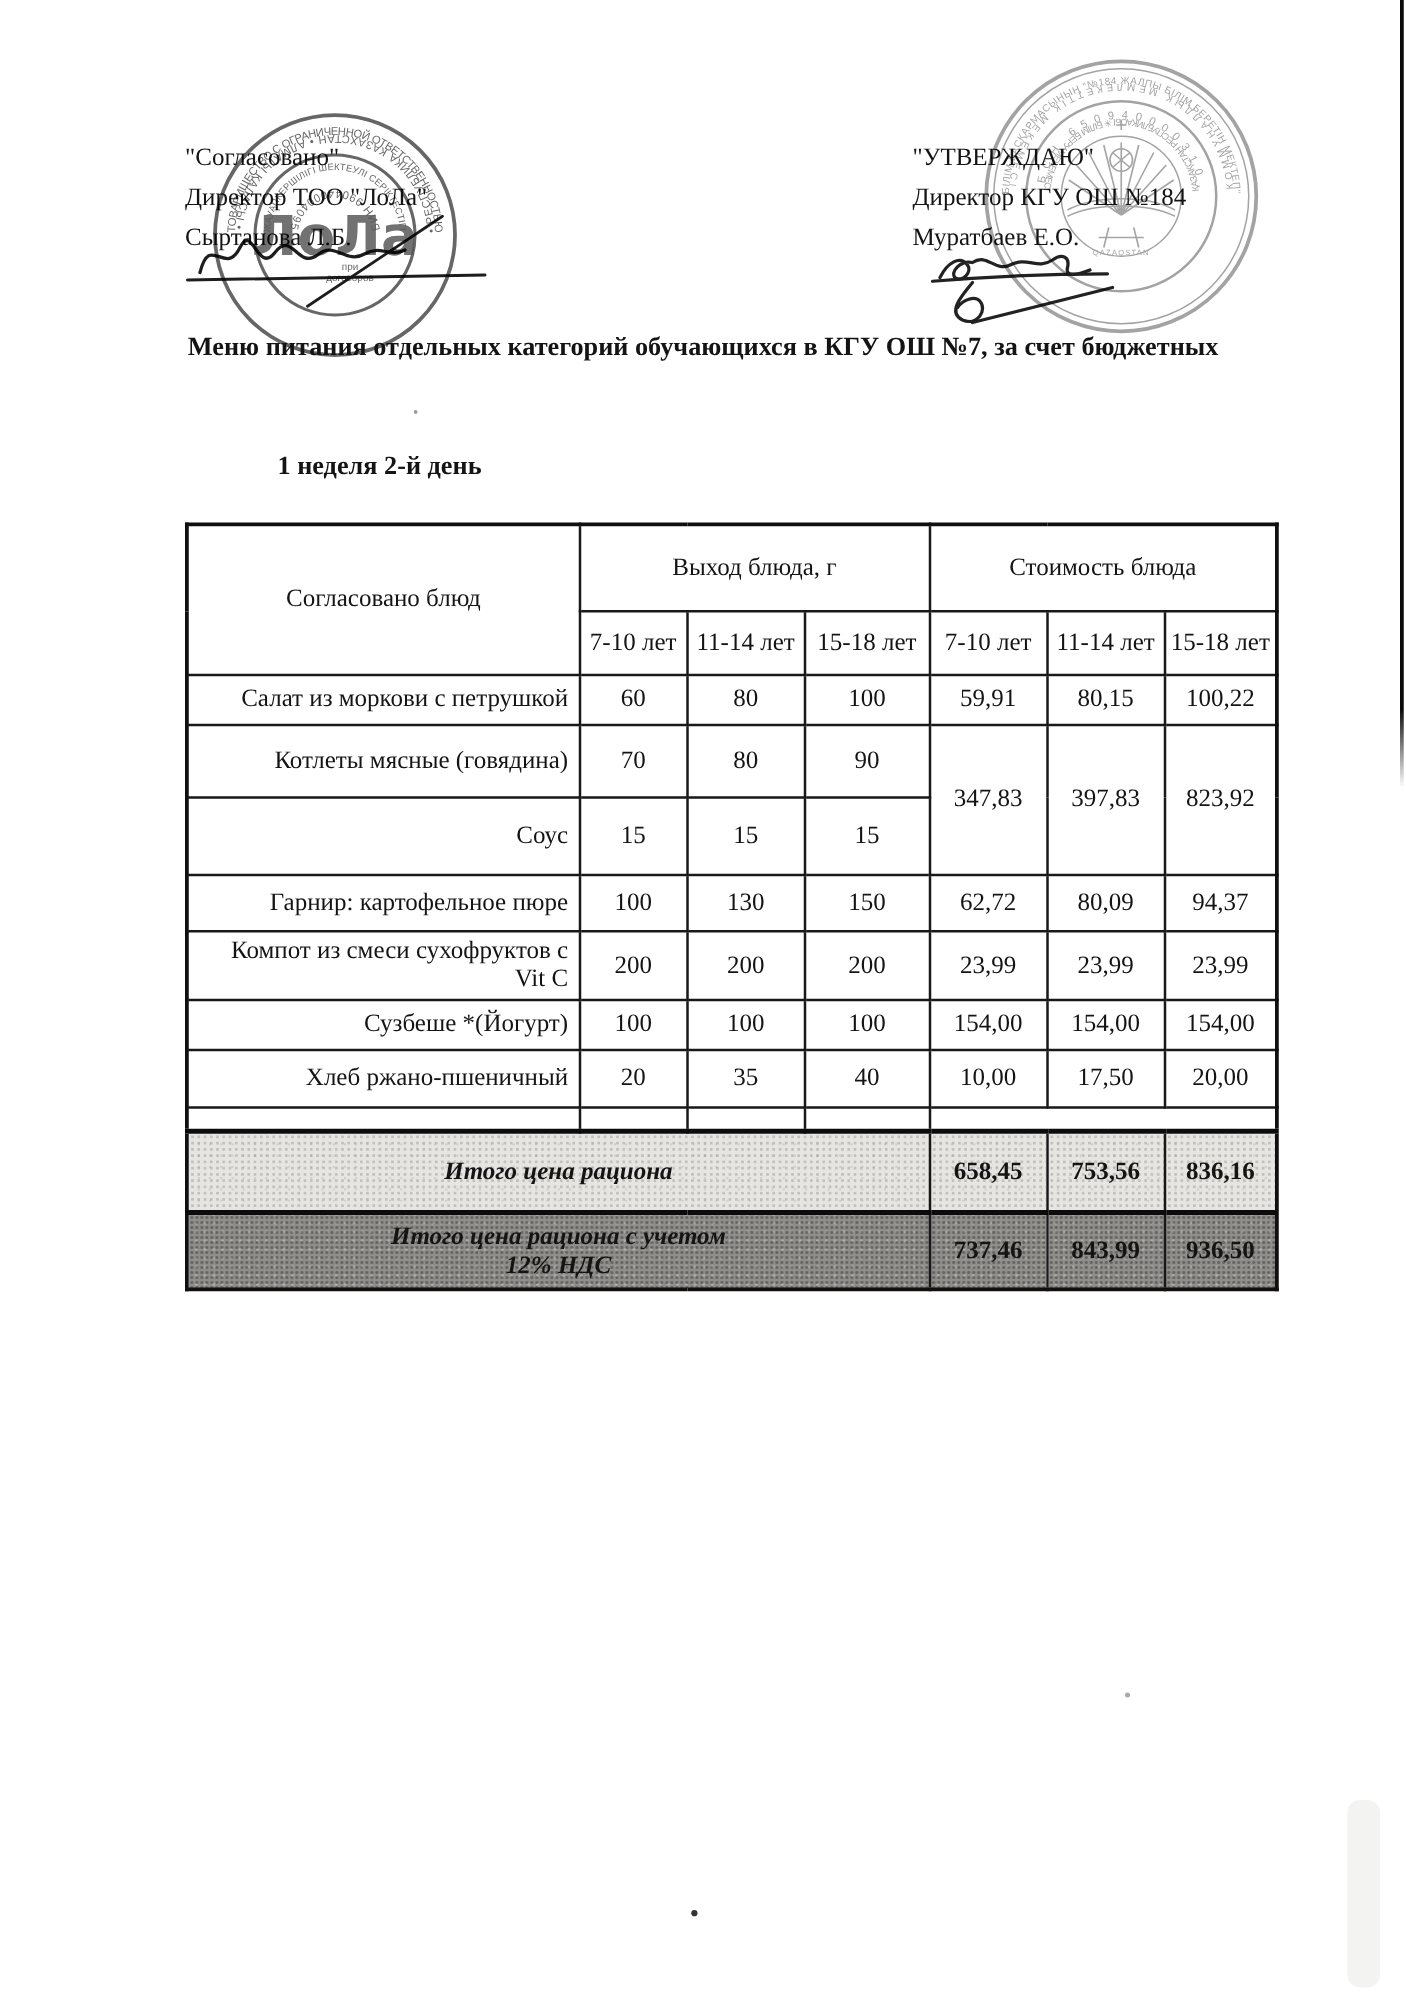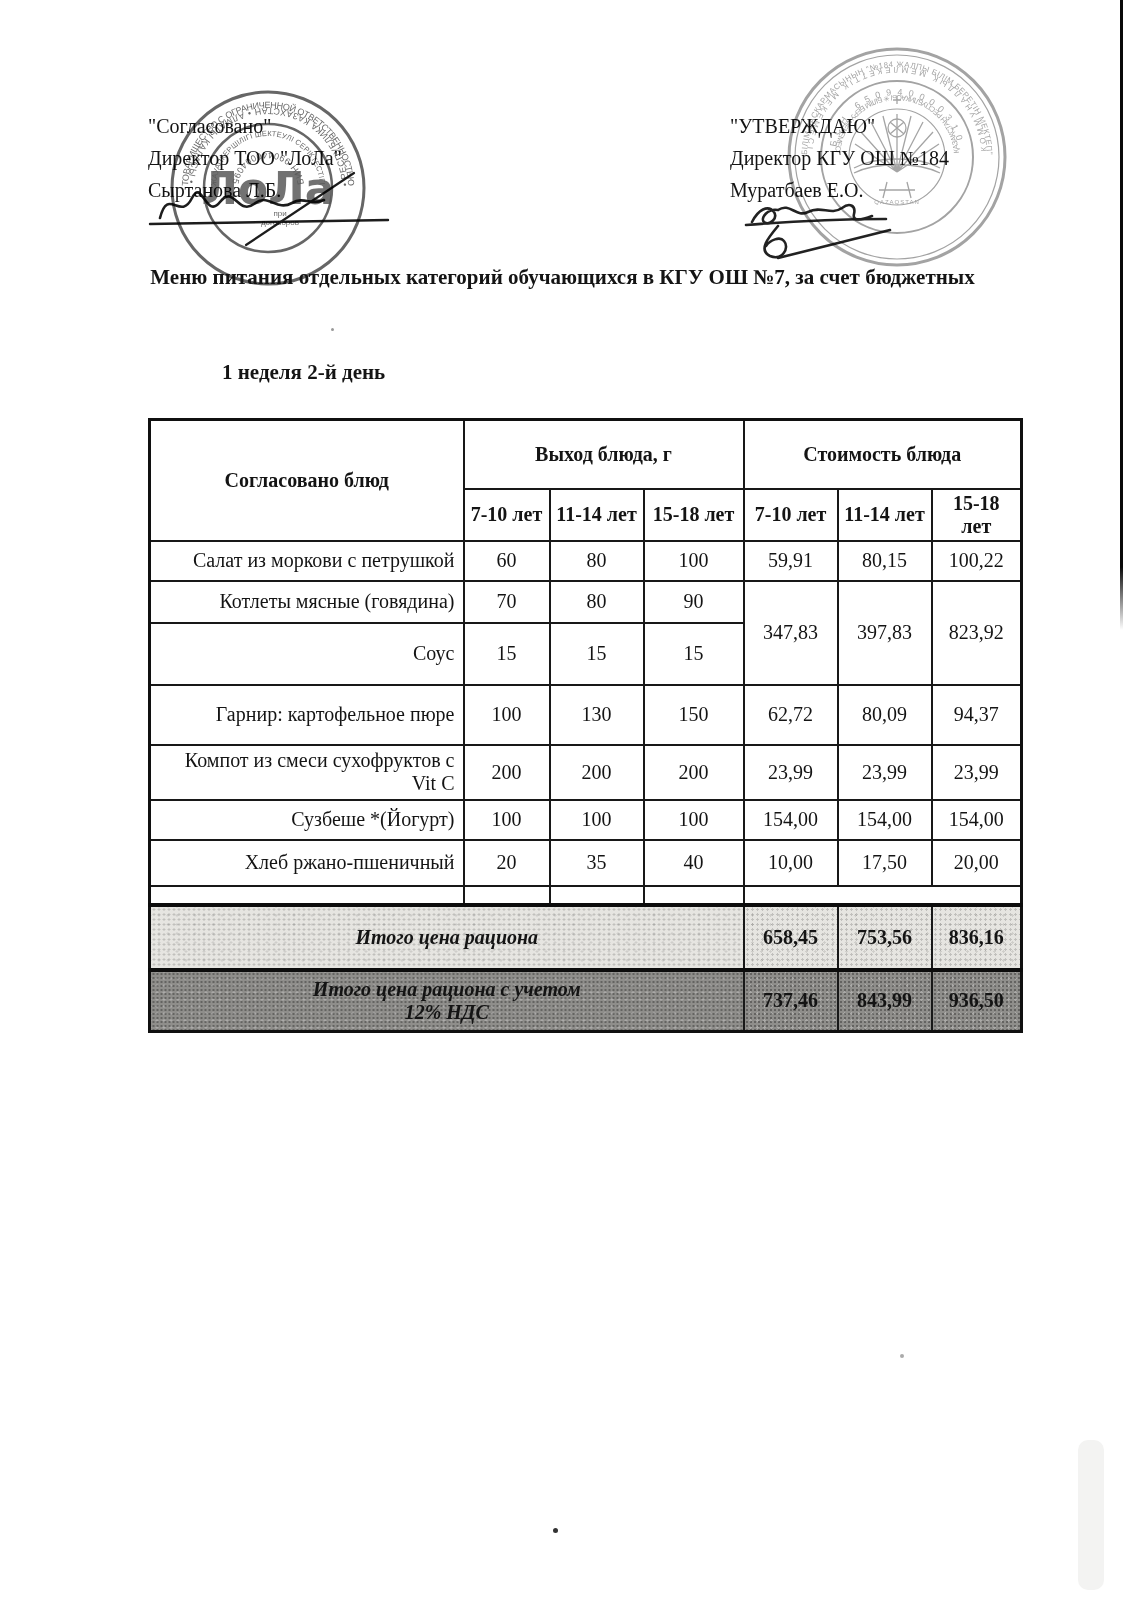--- a/index.html
+++ b/index.html
@@ -7,21 +7,21 @@
         font-family:"Liberation Serif","DejaVu Serif",serif;color:#141414;}
   .abs{position:absolute;}
   .approval{font-size:20px;line-height:32px;white-space:nowrap;}
   .title{left:0;top:262px;width:1125px;text-align:center;font-weight:bold;font-size:21px;line-height:30px;}
   .subtitle{left:222px;top:360px;font-weight:bold;font-size:21px;}
   .menu-table{position:absolute;left:148px;top:418px;width:872px;border-collapse:collapse;table-layout:fixed;
               border:3px solid #101010;}
   .menu-table td{border:2px solid #181818;font-size:20px;text-align:center;vertical-align:middle;
                  padding:2px 4px;overflow:hidden;}
   .menu-table td.name{text-align:right;padding:2px 8px;}
-  .hdr{font-weight:bold;}
+  .hdr{font-weight:normal;}
   .total-label{font-weight:bold;font-style:italic;font-size:21px;white-space:pre-line;text-align:left;padding-left:8px;}
   .total-val{font-weight:bold;}
   .light-bg{background-color:#e6e5e1;
     background-image:radial-gradient(rgba(0,0,0,0.16) 1px,transparent 1.2px),
                      radial-gradient(rgba(0,0,0,0.10) 1px,transparent 1.2px);
     background-size:5px 5px,9px 9px;background-position:0 0,3px 4px;}
   .dark-bg{background-color:#8f8e8b;
     background-image:radial-gradient(rgba(0,0,0,0.30) 1px,transparent 1.3px),
                      radial-gradient(rgba(255,255,255,0.25) 1px,transparent 1.3px);
     background-size:4px 4px,7px 7px;background-position:0 0,2px 3px;}
@@ -155,38 +155,38 @@
       <tr style="height:40px">
         <td class="name">Салат из моркови с петрушкой</td>
         <td>60</td>
         <td>80</td>
         <td>100</td>
         <td>59,91</td>
         <td>80,15</td>
         <td>100,22</td>
       </tr>
 
-      <tr style="height:42px">
+      <tr style="height:58px">
         <td class="name">Котлеты мясные (говядина)</td>
         <td>70</td>
         <td>80</td>
         <td>90</td>
         <td rowspan="2">347,83</td>
         <td rowspan="2">397,83</td>
         <td rowspan="2">823,92</td>
       </tr>
 
       <tr style="height:62px">
         <td class="name">Соус</td>
         <td>15</td>
         <td>15</td>
         <td>15</td>
       </tr>
 
-      <tr style="height:60px">
+      <tr style="height:45px">
         <td class="name">Гарнир:  картофельное пюре</td>
         <td>100</td>
         <td>130</td>
         <td>150</td>
         <td>62,72</td>
         <td>80,09</td>
         <td>94,37</td>
       </tr>
 
       <tr style="height:55px">

